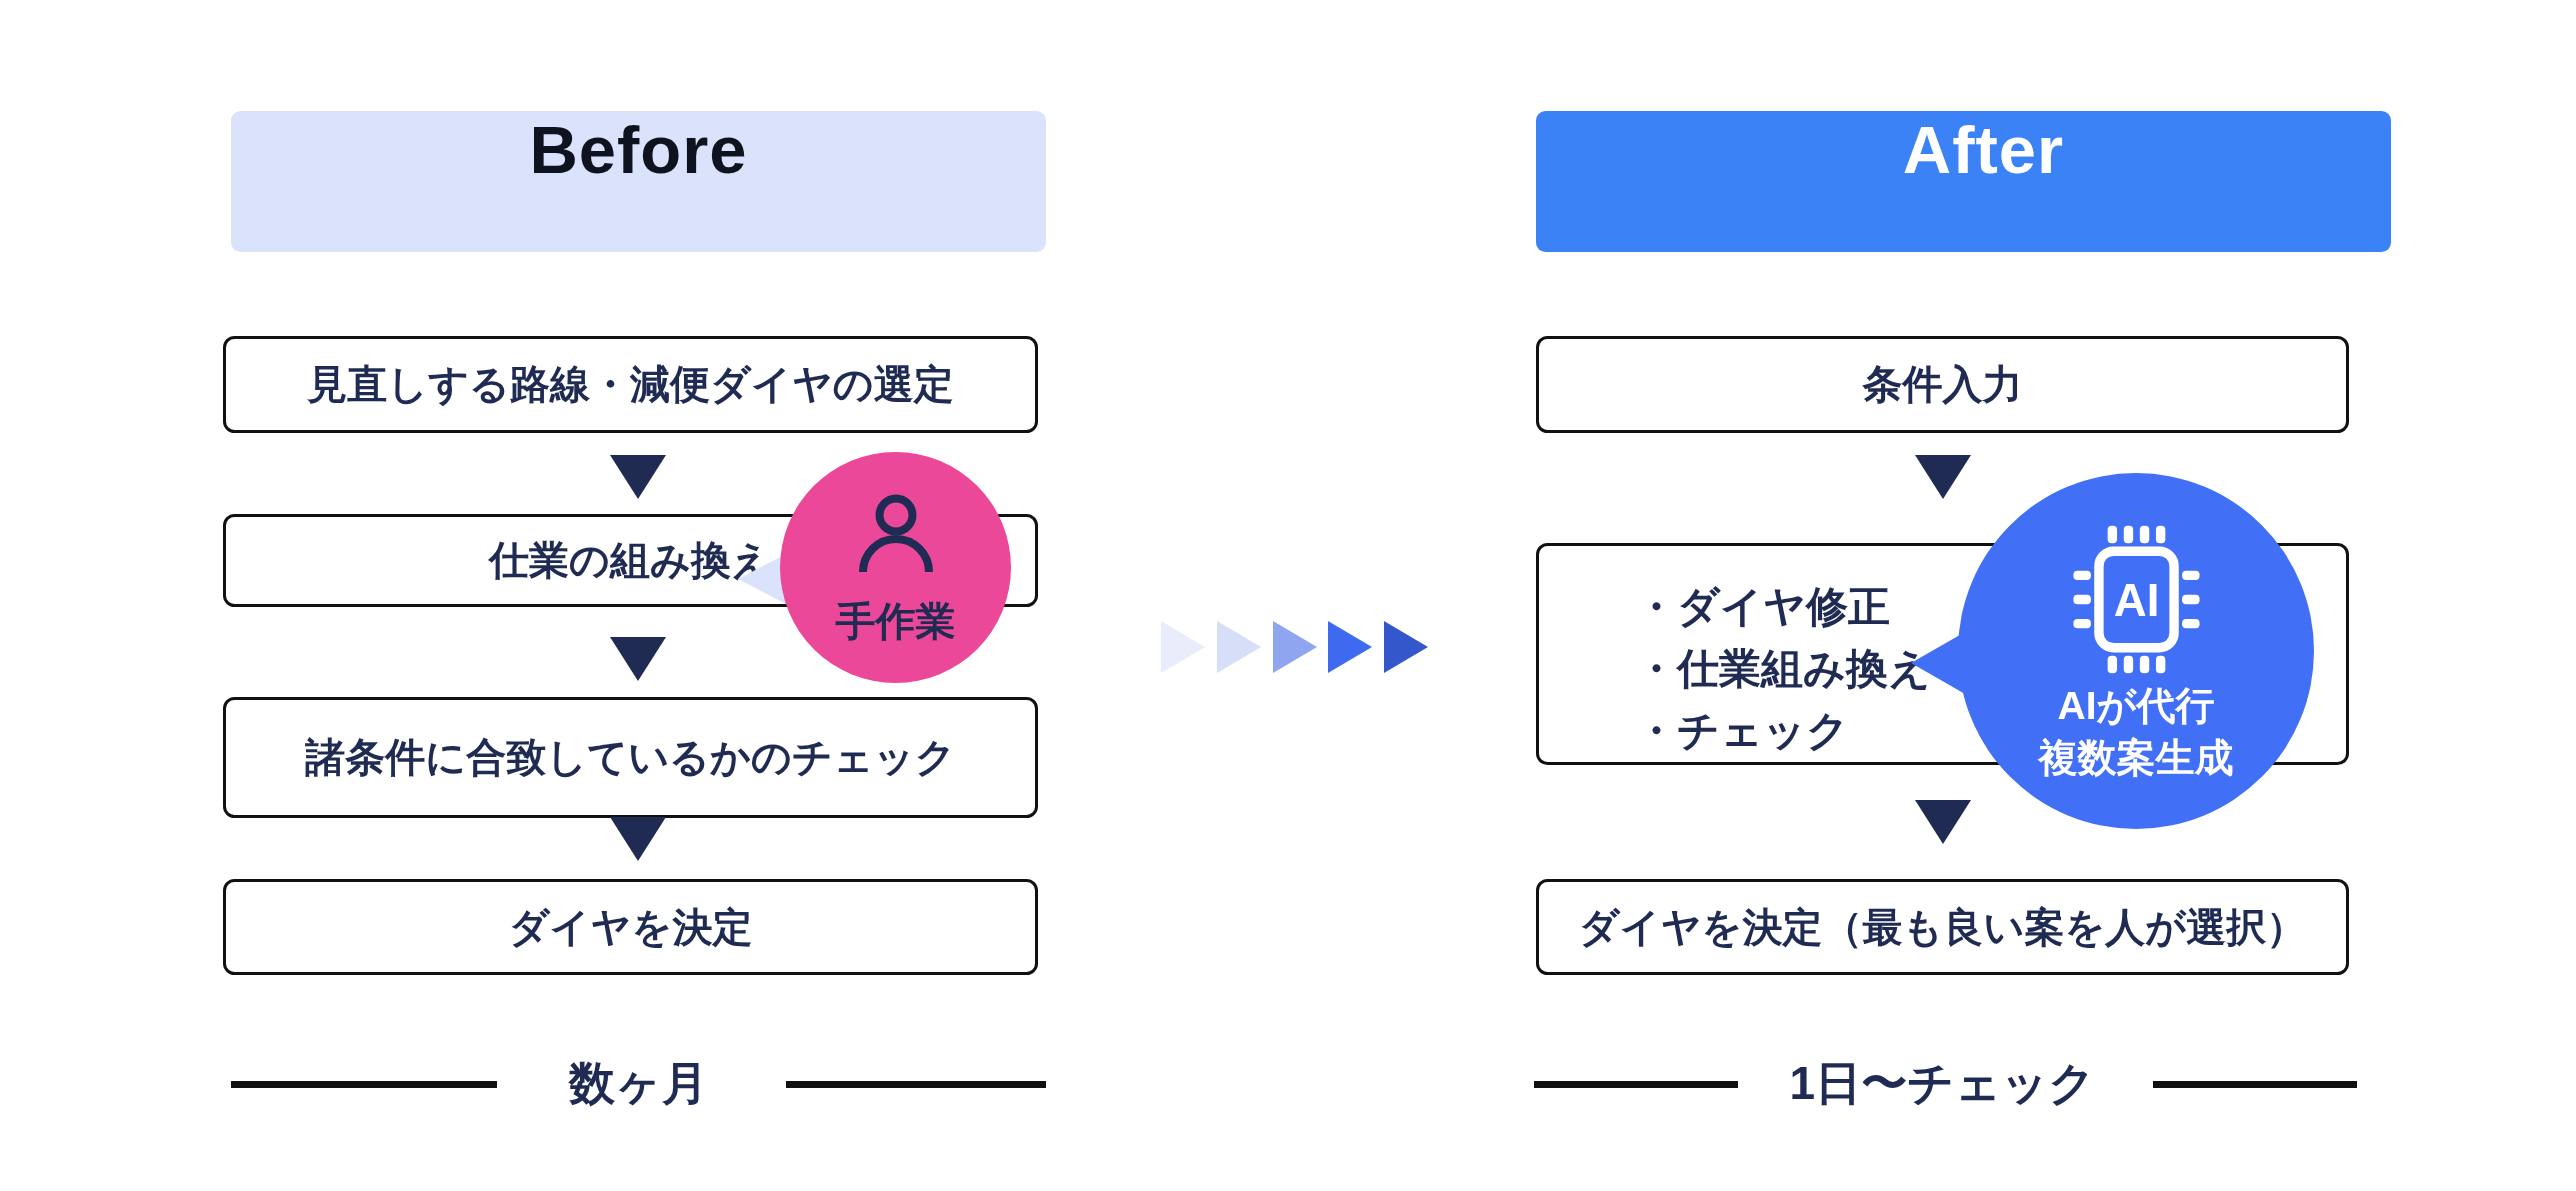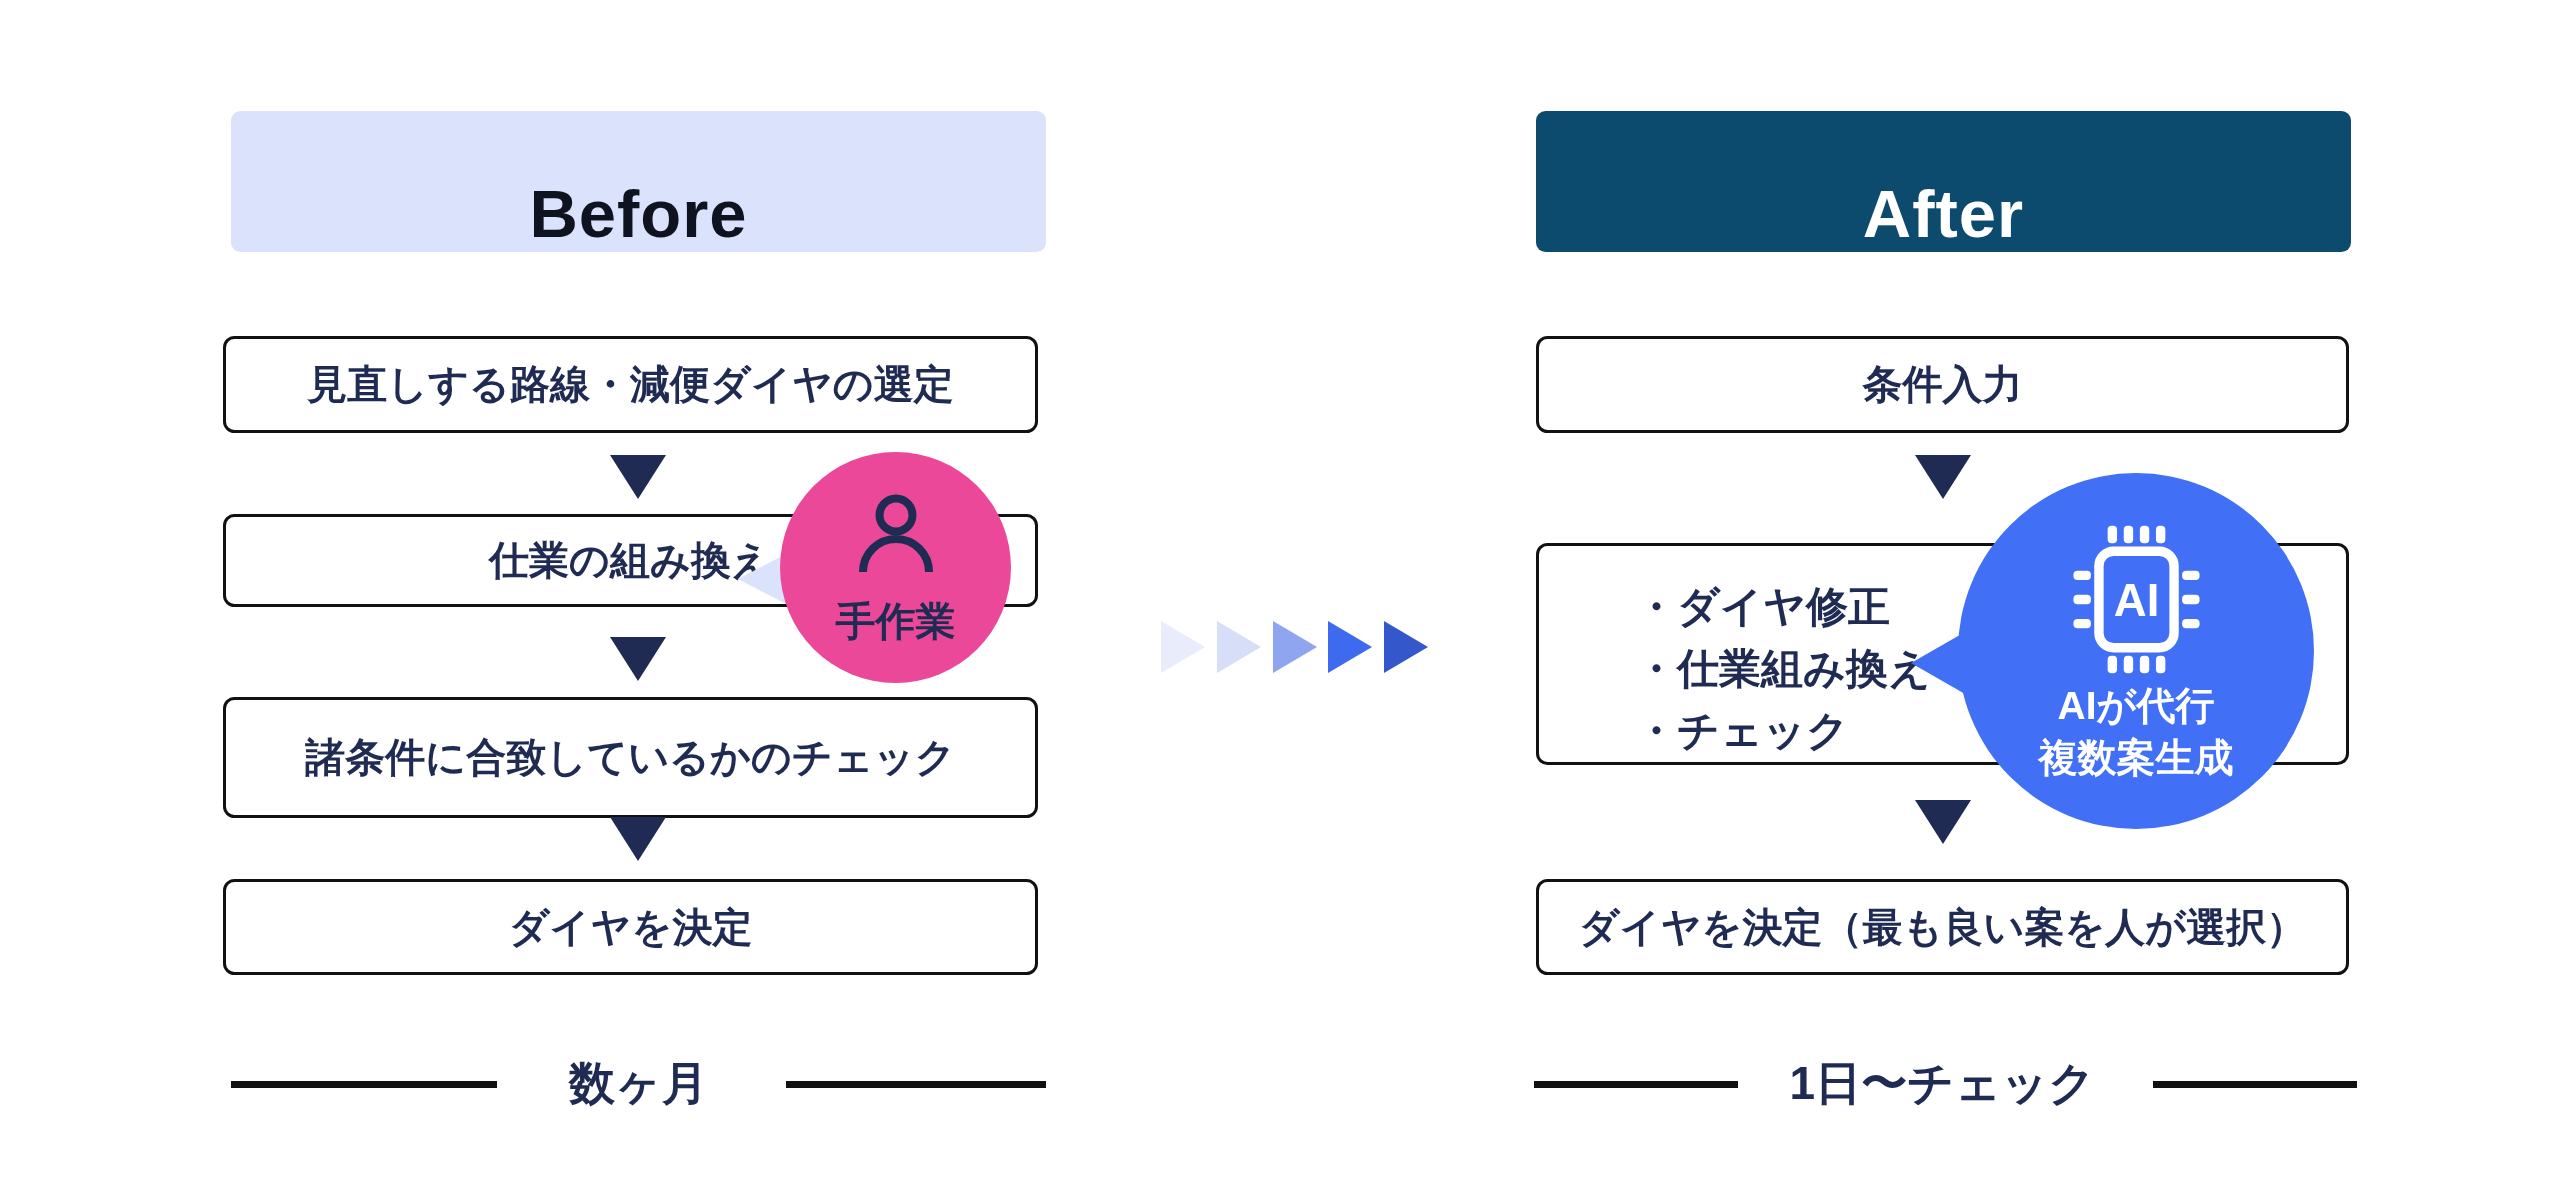--- a/index.html
+++ b/index.html
@@ -1,24 +1,24 @@
 <!DOCTYPE html>
 <html><head>
 <meta charset="utf-8">
 <style>
   html,body{margin:0;padding:0;background:#ffffff;}
   body{font-family:"Liberation Sans","DejaVu Sans",sans-serif;}
   #canvas{position:relative;width:2576px;height:1192px;background:#ffffff;overflow:hidden;}
 
   
   .col-header{position:absolute;top:111px;height:141px;width:815px;border-radius:9.6px;
-    display:flex;align-items:flex-end;justify-content:center;
+    display:flex;align-items:flex-start;justify-content:center;
     font-size:67px;font-weight:bold;letter-spacing:1px;}
   .hdr-before{left:231px;background:#dbe2fc;color:#0f1320;}
-  .hdr-after{left:1536px;background:#0c4a6e;color:#ffffff;}
+  .hdr-after{left:1536px;background:#3b82f6;color:#ffffff;padding-left:40px;}
 
   
   .step-box{position:absolute;width:815px;background:#ffffff;border:3.8px solid #111111;border-radius:11.5px;
     display:flex;align-items:center;justify-content:center;
     color:#1f2b53;font-weight:bold;font-size:40px;box-sizing:border-box;}
   .lcol{left:223px;}
   .rcol{left:1536px;}
 
   .bullets{flex-direction:column;align-items:flex-start;justify-content:flex-end;padding-left:96px;}
   .bullets span{display:block;font-size:42px;line-height:62px;color:#1f2b53;font-weight:bold;}

